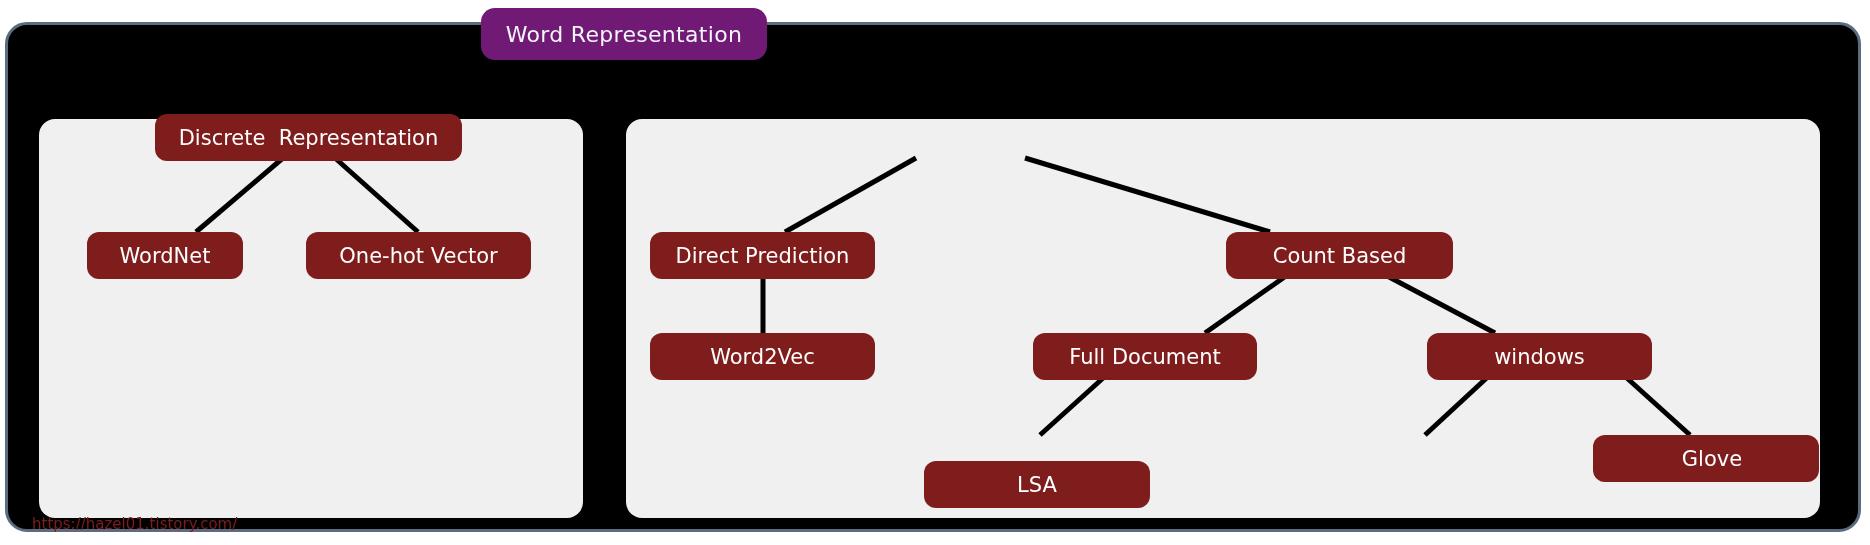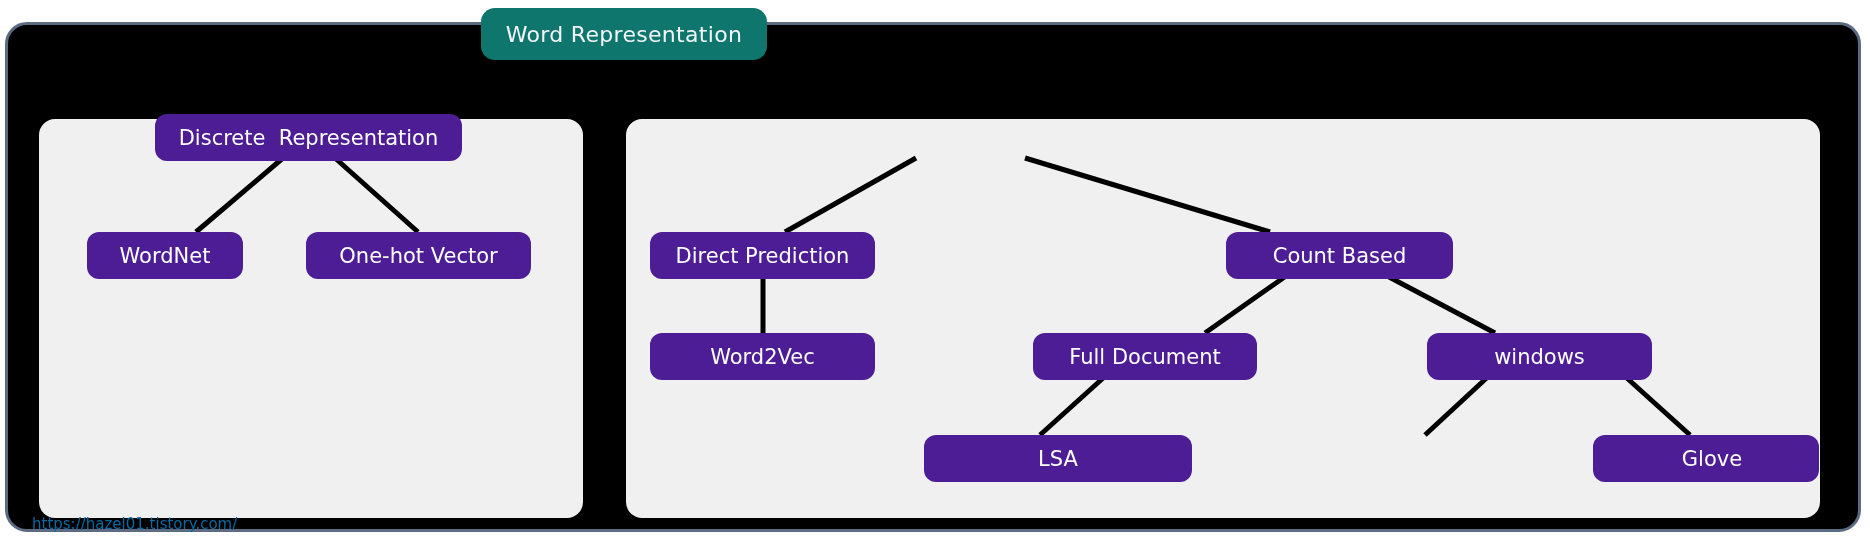--- a/index.html
+++ b/index.html
@@ -22,21 +22,21 @@
     border:3px solid #5a6b82;
     border-radius:22px;
     box-sizing:border-box;
   }
 
   
   #title-badge{
     position:absolute;
     left:481px; top:8px;
     width:286px; height:52px;
-    background:#0f766e;
+    background:#701a75;
     border-radius:14px;
     display:flex;
     align-items:center;
     justify-content:center;
     color:#f2f4f7;
     font-size:22px;
     letter-spacing:.3px;
     z-index:5;
   }
 
@@ -55,36 +55,36 @@
     position:absolute;
     left:0; top:0;
     width:1870px; height:545px;
     z-index:3;
     pointer-events:none;
   }
 
   
   .node{
     position:absolute;
-    background:#4c1d95;
+    background:#7f1d1d;
     border-radius:12px;
     display:flex;
     align-items:center;
     justify-content:center;
     color:#ffffff;
     font-size:21px;
     white-space:pre;
     z-index:4;
     box-sizing:border-box;
   }
 
   #watermark{
     position:absolute;
     left:32px; top:515px;
-    color:#0369a1;
+    color:#7f1d1d;
     font-size:15px;
     z-index:6;
     white-space:nowrap;
   }
 </style>
 </head>
 <body>
 
 <div id="canvas">
 
@@ -124,20 +124,20 @@
   <div class="node" style="left:650px; top:232px; width:225px; height:47px;">Direct Prediction</div>
 
   <div class="node" style="left:650px; top:333px; width:225px; height:47px;">Word2Vec</div>
 
   <div class="node" style="left:1226px; top:232px; width:227px; height:47px;">Count Based</div>
 
   <div class="node" style="left:1033px; top:333px; width:224px; height:47px;">Full Document</div>
 
   <div class="node" style="left:1427px; top:333px; width:225px; height:47px;">windows</div>
 
-  <div class="node" style="left:924px; top:435px; width:268px; height:47px;">LSA</div>
+  <div class="node" style="left:924px; top:461px; width:226px; height:47px;">LSA</div>
 
 
   <div class="node" style="left:1593px; top:435px; width:226px; height:47px;padding-left:12px;">Glove</div>
 
   <div id="watermark">https://hazel01.tistory.com/</div>
 
 </div>
 
 </body></html>

